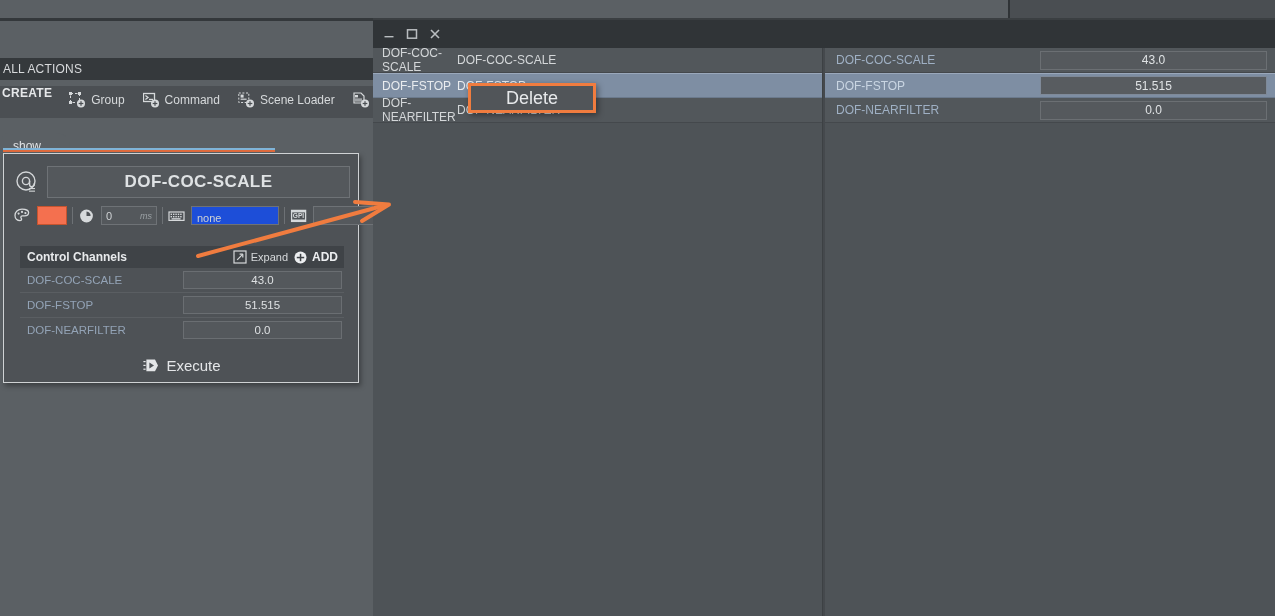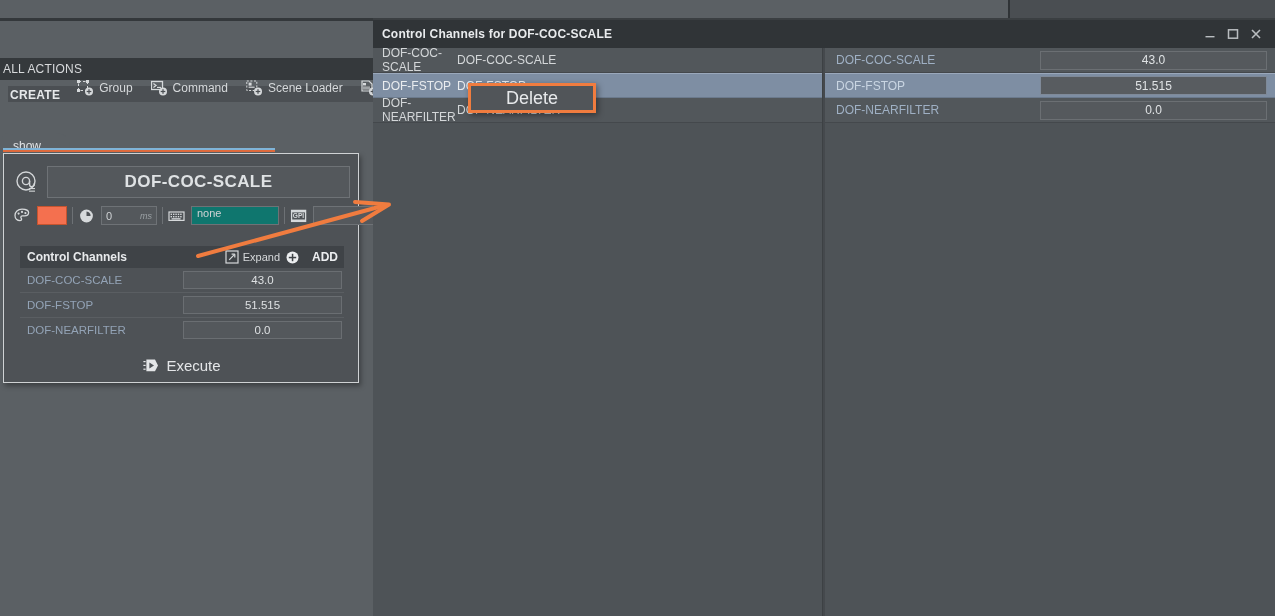--- a/index.html
+++ b/index.html
@@ -18,22 +18,22 @@
 
   
   #all-actions{
     position:absolute;left:0;top:58px;width:373px;height:22px;
     background:#35393c;display:flex;align-items:center;padding-left:3px;box-sizing:border-box;
   }
   #all-actions-label{font-size:12px;color:#d8dadc;letter-spacing:.2px;}
 
   
   #create-toolbar{
-    position:absolute;left:8px;top:86px;width:373px;height:16px;
-    background:#4b4f53;display:flex;align-items:flex-end;box-sizing:border-box;
+    position:absolute;left:0;top:86px;width:373px;height:32px;
+    background:#4b4f53;display:flex;align-items:flex-start;box-sizing:border-box;
   }
   .tb-create{font-size:12px;font-weight:bold;color:#e6e8ea;padding:0 8px 0 2px;letter-spacing:.3px;}
   .tb-sep{width:1px;height:18px;background:#6a6e72;}
   .tb-item{display:flex;align-items:center;gap:5px;padding:0 9px;height:28px;white-space:nowrap;}
   .tb-item span.lbl{font-size:12px;color:#d6d9db;}
   .tb-ico{width:17px;height:16px;display:block;}
 
   
   #tab-row{position:absolute;left:0;top:122px;width:373px;height:26px;}
   #tab-show{
@@ -64,39 +64,39 @@
   .pr-ico{width:18px;height:16px;flex:0 0 18px;}
   #color-swatch{width:30px;height:19px;background:#f4704f;border:1px solid #c6542f;box-sizing:border-box;flex:0 0 30px;}
   .pr-vsep{width:1px;height:17px;background:#6d7175;flex:0 0 1px;}
   #ms-field{
     width:56px;height:19px;background:#54585c;border:1px solid #6e7276;box-sizing:border-box;
     display:flex;align-items:center;justify-content:space-between;padding:0 4px;flex:0 0 56px;
   }
   #ms-value{font-size:11px;color:#cfd2d4;}
   #ms-unit{font-size:9px;color:#9aa0a4;font-style:italic;}
   #none-field{
-    width:88px;height:19px;background:#0f766e;border:1px solid #6e7276;box-sizing:border-box;
-    display:flex;align-items:flex-start;padding-left:5px;flex:0 0 88px;
+    width:88px;height:19px;background:#1d4ed8;border:1px solid #6e7276;box-sizing:border-box;
+    display:flex;align-items:flex-end;padding-left:5px;flex:0 0 88px;
   }
   #none-value{font-size:11px;color:#cfd2d4;}
   #gpi-select{
     width:74px;height:19px;background:#55595d;border:1px solid #6e7276;box-sizing:border-box;
     display:flex;align-items:center;justify-content:flex-end;padding-right:4px;flex:0 0 74px;
   }
   .spin{width:8px;height:13px;}
 
   
   #cc-block{position:absolute;left:16px;top:92px;width:324px;height:100px;}
   #cc-header{
     height:22px;background:#3f4347;display:flex;align-items:center;padding:0 6px 0 7px;box-sizing:border-box;
   }
   #cc-title{font-size:12px;font-weight:bold;color:#e8eaec;flex:1;}
   #cc-expand{display:flex;align-items:center;gap:4px;margin-right:6px;}
   #cc-expand-label{font-size:11px;color:#d6d9db;}
-  #cc-add{display:flex;align-items:center;gap:13px;}
+  #cc-add{display:flex;align-items:center;gap:5px;}
   #cc-add-label{font-size:12px;font-weight:bold;color:#eceef0;}
   .cc-row{height:24px;display:flex;align-items:center;border-bottom:1px solid #5a5e62;background:#4e5256;}
   .cc-name{width:163px;font-size:11.5px;color:#93a3b6;padding-left:7px;box-sizing:border-box;}
   .cc-val{
     flex:1;height:18px;margin-right:2px;background:#54585c;border:1px solid #6a6e72;box-sizing:border-box;
     display:flex;align-items:center;justify-content:center;font-size:11.5px;color:#dde0e2;
   }
   #execute-btn{
     position:absolute;left:16px;top:200px;width:324px;height:22px;
     display:flex;align-items:center;justify-content:center;gap:7px;
@@ -346,21 +346,20 @@
       <rect x="0.4" y="6.8" width="2.2" height="1.2" fill="#e4e6e8"></rect>
       <rect x="0.4" y="10.6" width="2.2" height="1.2" fill="#e4e6e8"></rect>
     </svg>
     <span id="execute-label">Execute</span>
   </div>
 </div>
 
 <div id="dialog">
 
   <div id="dlg-titlebar">
-    <span id="dlg-title">Control Channels for DOF-COC-SCALE</span>
     <div id="dlg-winbtns">
       <div class="winbtn">
         <svg viewBox="0 0 14 14" style="width:14px;height:14px;">
           <rect x="2.5" y="9" width="9" height="1.4" fill="#b9bdc0"></rect>
         </svg>
       </div>
       <div class="winbtn">
         <svg viewBox="0 0 14 14" style="width:14px;height:14px;">
           <rect x="2.5" y="2.8" width="9" height="8.4" fill="none" stroke="#b9bdc0" stroke-width="1.5"></rect>
         </svg>

